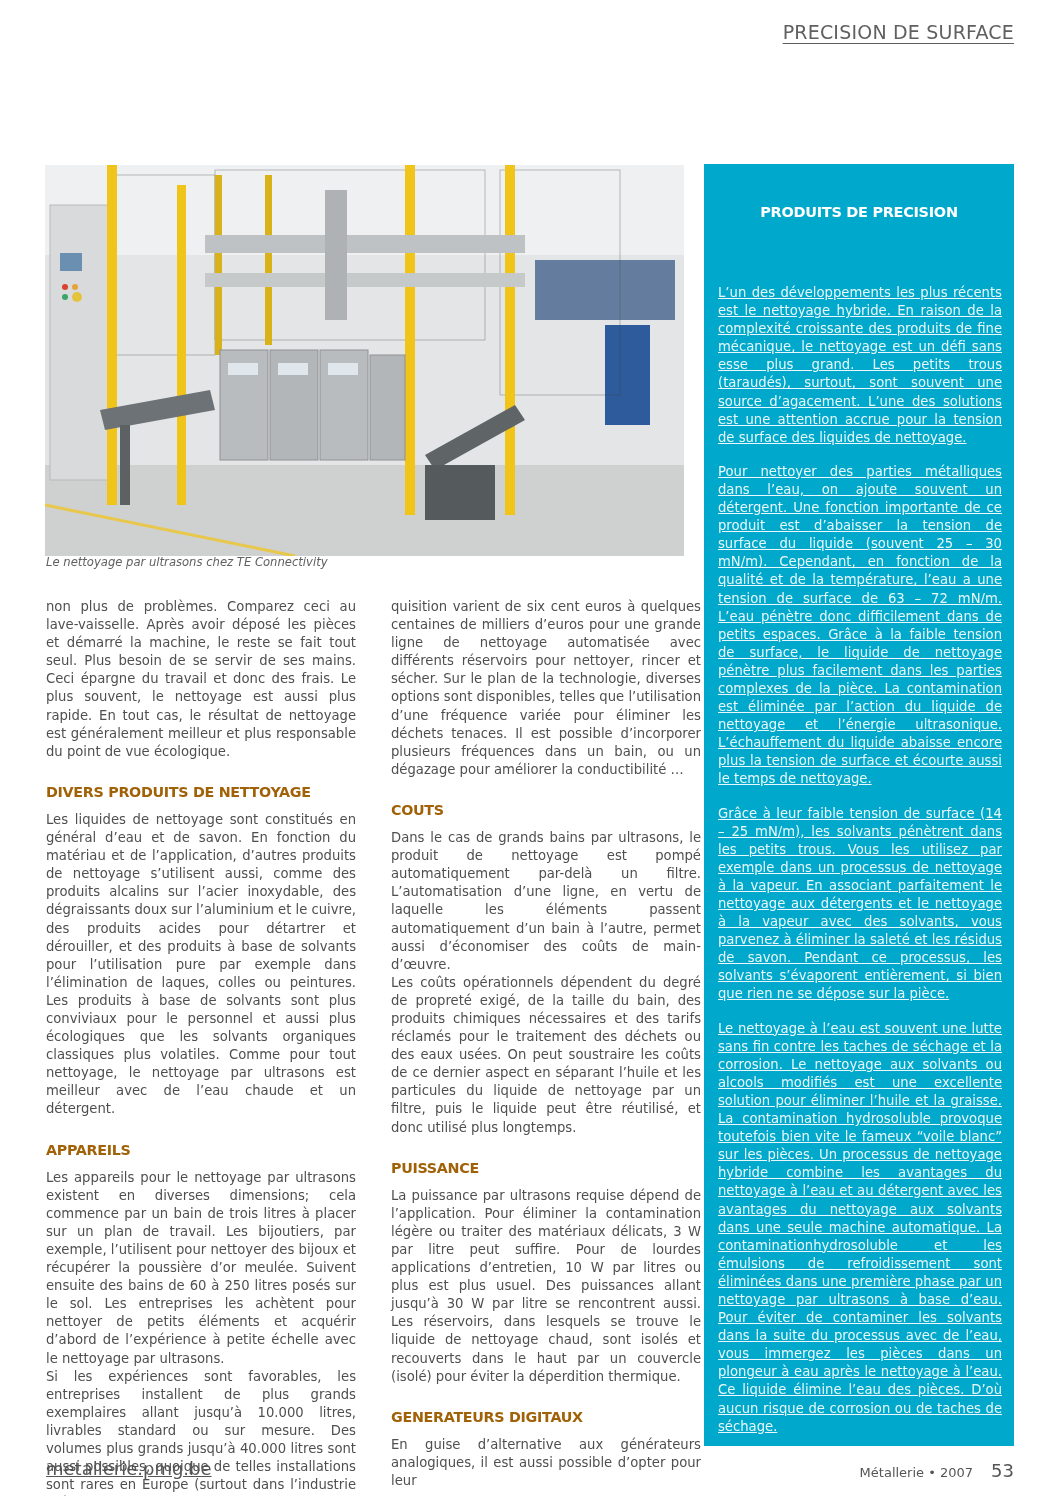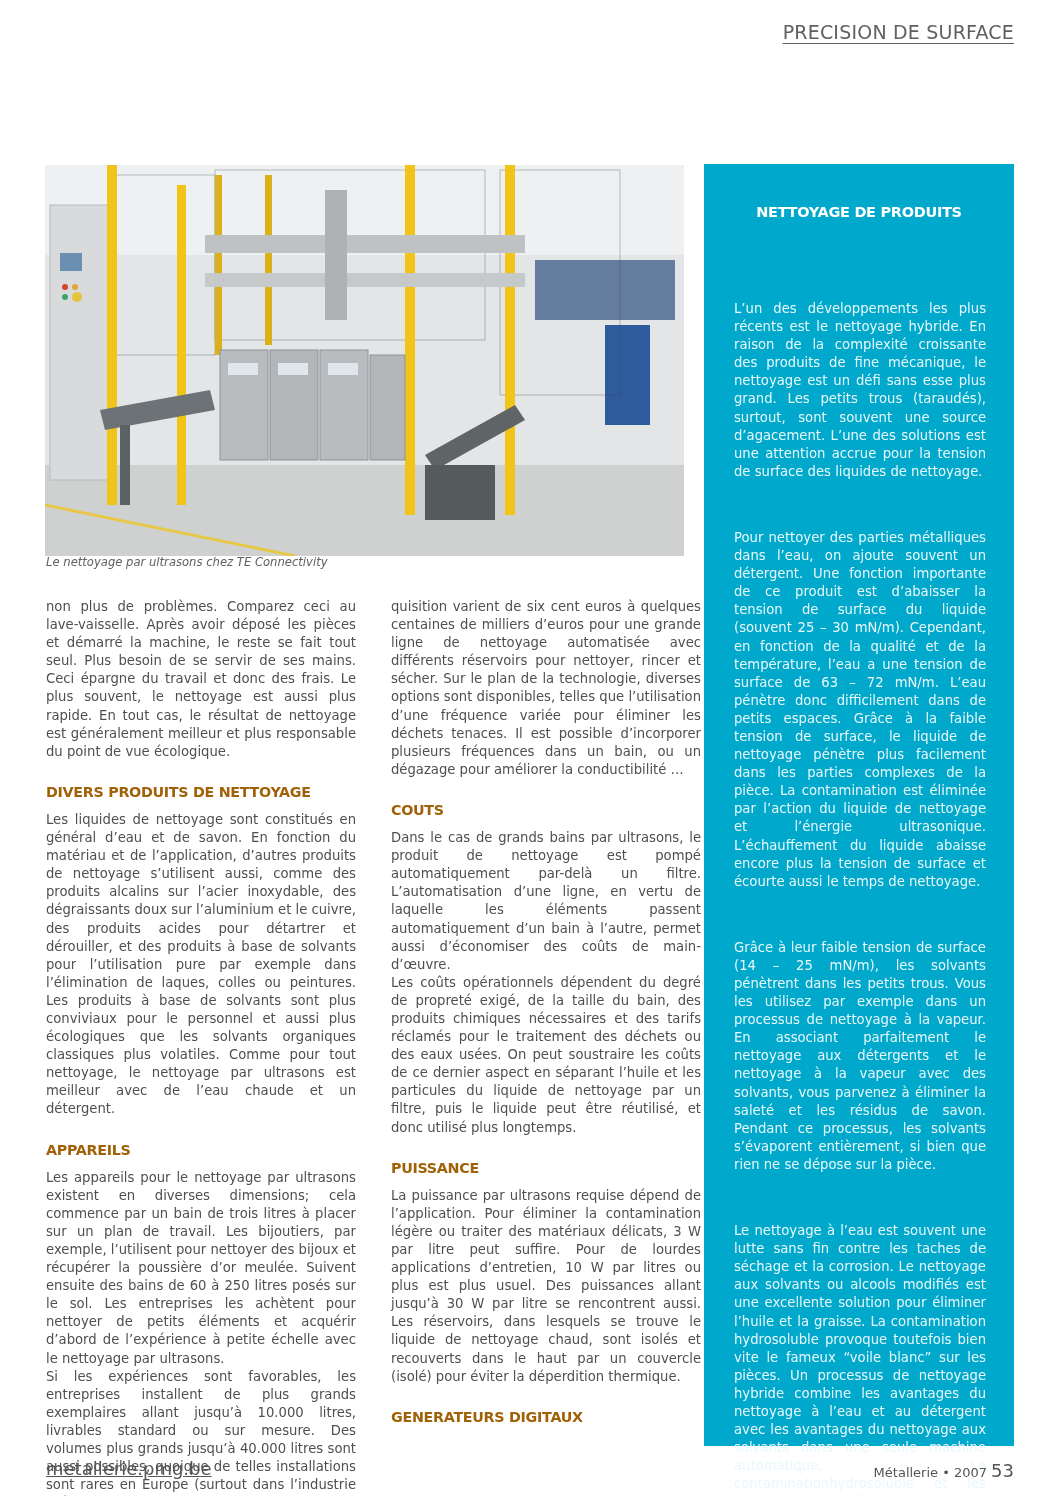--- a/index.html
+++ b/index.html
@@ -13,26 +13,26 @@
   .col { position: absolute; width: 310px; font-size: 13.2px; line-height: 18.1px; text-align: justify; color: #4f4f4f; }
   .col p { margin: 0; }
   .col h3 { margin: 0; font-size: 14.3px; font-weight: bold; color: #a16207; letter-spacing: -0.3px; }
   .col1 { left: 46px; top: 598px; }
   .col2 { left: 391px; top: 598px; }
   .sidebar { position: absolute; left: 704px; top: 164px; width: 310px; height: 1282px; background: #00a9cb; }
   .sidebar h2 { position: absolute; left: 0; right: 0; top: 40px; text-align: center; margin: 0; font-size: 14.5px;
                 font-weight: bold; color: #ffffff; letter-spacing: -0.3px; }
   .sidebar .body { position: absolute; left: 14px; width: 284px; top: 120px; font-size: 13.2px; line-height: 18.1px;
                    text-align: justify; color: #e8f8fc; }
-  .sidebar p { margin: 16px; }
+  .sidebar p { margin: 0; text-decoration: underline; }
   .gap-s { height: 16px; }
   .gap-h { height: 22px; }
   .footer-left { position: absolute; left: 46px; top: 1458px; font-size: 18px; color: #555; text-decoration: underline; }
   .footer-right { position: absolute; right: 44px; top: 1460px; font-size: 13px; color: #555; }
-  .footer-right .pg { font-size: 18px; margin-left: 4px; }
+  .footer-right .pg { font-size: 18px; margin-left: 18px; }
 </style>
 </head>
 <body>
 
 <div class="header-title">PRECISION DE SURFACE</div>
 
 <div class="photo" role="img" aria-label="Installation de nettoyage par ultrasons avec bacs en inox, robot de transfert, convoyeurs et clôture grillagée jaune">
   <svg width="639" height="391" viewBox="0 0 639 391">
 
     <rect x="0" y="0" width="639" height="391" fill="#e4e5e6"></rect>
@@ -107,24 +107,25 @@
   <div style="height:10px"></div>
   <p>Dans le cas de grands bains par ultrasons, le produit de nettoyage est pompé automatiquement par-delà un filtre. L’automatisation d’une ligne, en vertu de laquelle les éléments passent automatiquement d’un bain à l’autre, permet aussi d’économiser des coûts de main-d’œuvre.</p>
   <p>Les coûts opérationnels dépendent du degré de propreté exigé, de la taille du bain, des produits chimiques nécessaires et des tarifs réclamés pour le traitement des déchets ou des eaux usées. On peut soustraire les coûts de ce dernier aspect en séparant l’huile et les particules du liquide de nettoyage par un filtre, puis le liquide peut être réutilisé, et donc utilisé plus longtemps.</p>
   <div class="gap-h"></div>
   <h3>PUISSANCE</h3>
   <div style="height:10px"></div>
   <p>La puissance par ultrasons requise dépend de l’application. Pour éliminer la contamination légère ou traiter des matériaux délicats, 3 W par litre peut suffire. Pour de lourdes applications d’entretien, 10 W par litres ou plus est plus usuel. Des puissances allant jusqu’à 30 W par litre se rencontrent aussi. Les réservoirs, dans lesquels se trouve le liquide de nettoyage chaud, sont isolés et recouverts dans le haut par un couvercle (isolé) pour éviter la déperdition thermique.</p>
   <div class="gap-h"></div>
   <h3>GENERATEURS DIGITAUX</h3>
   <div style="height:10px"></div>
+  <p>En guise d’alternative aux générateurs analogiques, il est aussi possible d’opter pour leur</p>
 </div>
 
 <div class="sidebar">
-  <h2>NETTOYAGE DE PRODUITS</h2>
+  <h2>PRODUITS DE PRECISION</h2>
   <div class="body">
     <p>L’un des développements les plus récents est le nettoyage hybride. En raison de la complexité croissante des produits de fine mécanique, le nettoyage est un défi sans esse plus grand. Les petits trous (taraudés), surtout, sont souvent une source d’agacement. L’une des solutions est une attention accrue pour la tension de surface des liquides de nettoyage.</p>
     <div class="gap-s"></div>
     <p>Pour nettoyer des parties métalliques dans l’eau, on ajoute souvent un détergent. Une fonction importante de ce produit est d’abaisser la tension de surface du liquide (souvent 25 – 30 mN/m). Cependant, en fonction de la qualité et de la température, l’eau a une tension de surface de 63 – 72 mN/m. L’eau pénètre donc difficilement dans de petits espaces. Grâce à la faible tension de surface, le liquide de nettoyage pénètre plus facilement dans les parties complexes de la pièce. La contamination est éliminée par l’action du liquide de nettoyage et l’énergie ultrasonique. L’échauffement du liquide abaisse encore plus la tension de surface et écourte aussi le temps de nettoyage.</p>
     <div class="gap-s"></div>
     <p>Grâce à leur faible tension de surface (14 – 25 mN/m), les solvants pénètrent dans les petits trous. Vous les utilisez par exemple dans un processus de nettoyage à la vapeur. En associant parfaitement le nettoyage aux détergents et le nettoyage à la vapeur avec des solvants, vous parvenez à éliminer la saleté et les résidus de savon. Pendant ce processus, les solvants s’évaporent entièrement, si bien que rien ne se dépose sur la pièce.</p>
     <div class="gap-s"></div>
     <p>Le nettoyage à l’eau est souvent une lutte sans fin contre les taches de séchage et la corrosion. Le nettoyage aux solvants ou alcools modifiés est une excellente solution pour éliminer l’huile et la graisse. La contamination hydrosoluble provoque toutefois bien vite le fameux “voile blanc” sur les pièces. Un processus de nettoyage hybride combine les avantages du nettoyage à l’eau et au détergent avec les avantages du nettoyage aux solvants dans une seule machine automatique. La contaminationhydrosoluble et les émulsions de refroidissement sont éliminées dans une première phase par un nettoyage par ultrasons à base d’eau. Pour éviter de contaminer les solvants dans la suite du processus avec de l’eau, vous immergez les pièces dans un plongeur à eau après le nettoyage à l’eau. Ce liquide élimine l’eau des pièces. D’où aucun risque de corrosion ou de taches de séchage.</p>
   </div>
 </div>

